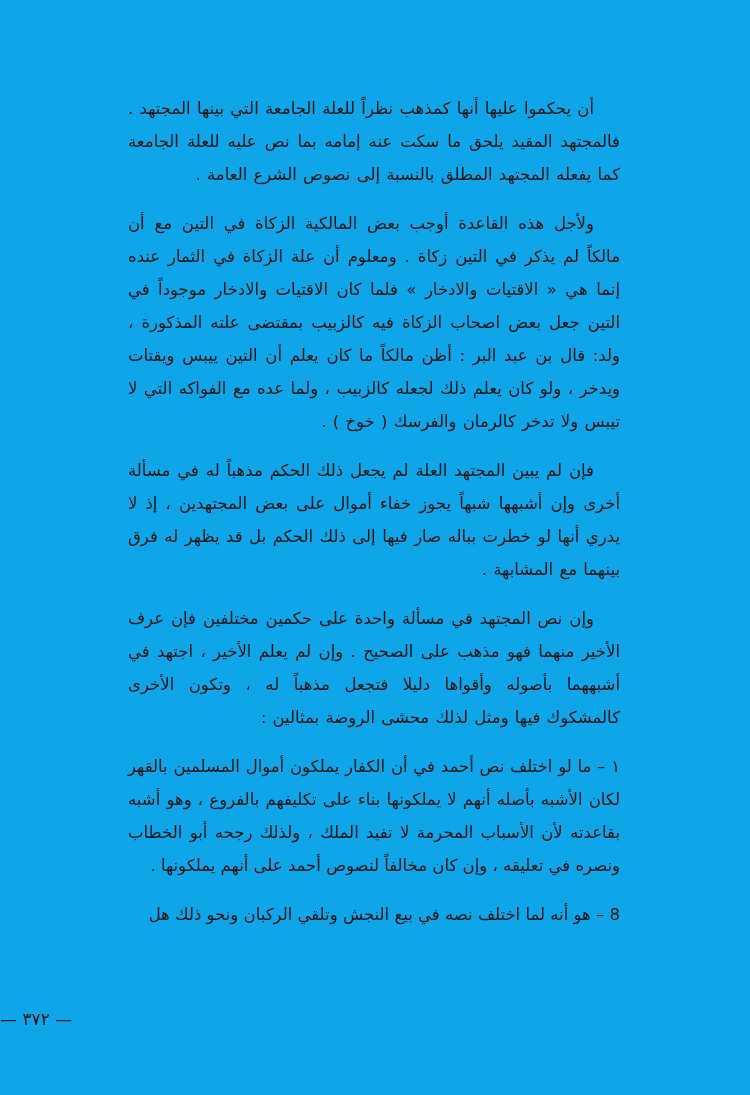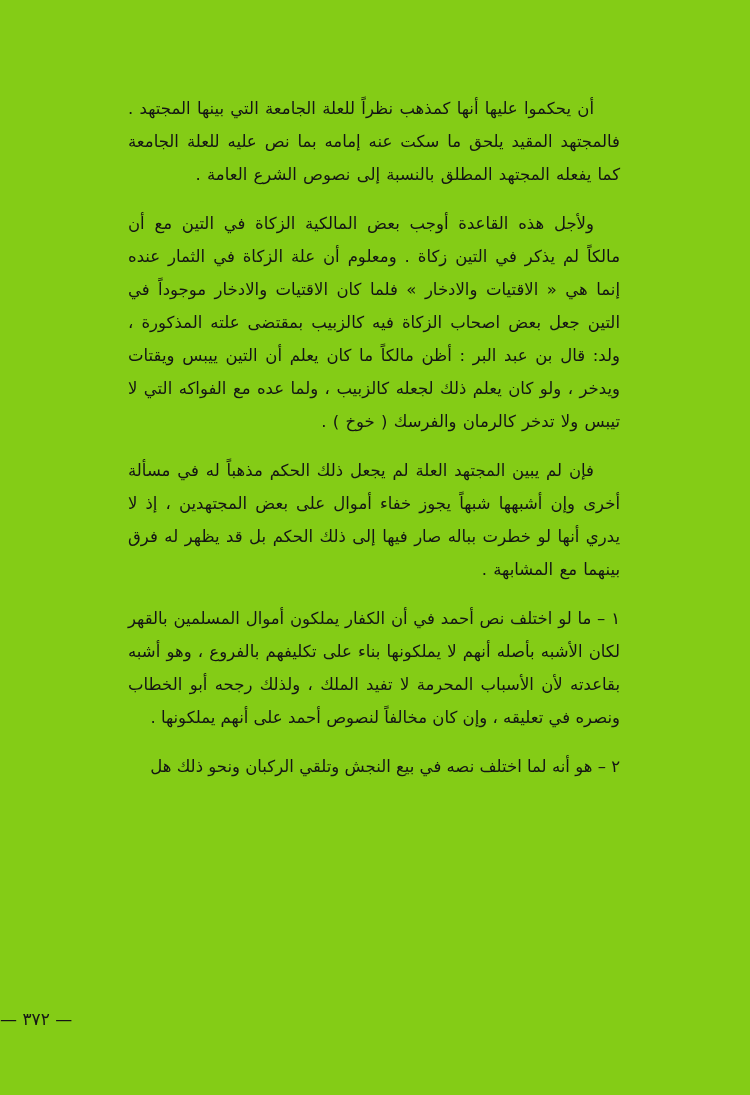--- a/index.html
+++ b/index.html
@@ -14,21 +14,21 @@
     font-family: "DejaVu Sans", sans-serif;
     color: #111111;
     overflow: hidden;
   }
   .page {
     position: absolute;
     top: 0;
     left: 0;
     width: 750px;
     height: 1095px;
-    background: #84cc16;
+    background: #0ea5e9;
   }
   .text-block {
     position: absolute;
     top: 92px;
     right: 130px;
     left: 128px;
     direction: rtl;
     text-align: justify;
     text-justify: inter-word;
   }
@@ -71,23 +71,24 @@
 
 <div class="page">
   <div class="text-block">
 
     <p class="para indent">أن يحكموا عليها أنها كمذهب نظراً للعلة الجامعة التي بينها المجتهد . فالمجتهد المقيد يلحق ما سكت عنه إمامه بما نص عليه للعلة الجامعة كما يفعله المجتهد المطلق بالنسبة إلى نصوص الشرع العامة .</p>
 
     <p class="para indent">ولأجل هذه القاعدة أوجب بعض المالكية الزكاة في التين مع أن مالكاً لم يذكر في التين زكاة . ومعلوم أن علة الزكاة في الثمار عنده إنما هي « الاقتيات والادخار » فلما كان الاقتيات والادخار موجوداً في التين جعل بعض اصحاب الزكاة فيه كالزبيب بمقتضى علته المذكورة ، ولد: قال بن عبد البر : أظن مالكاً ما كان يعلم أن التين ييبس ويقتات ويدخر ، ولو كان يعلم ذلك لجعله كالزبيب ، ولما عده مع الفواكه التي لا تيبس ولا تدخر كالرمان والفرسك  ( خوخ ) .</p>
 
     <p class="para indent">فإن لم يبين المجتهد العلة لم يجعل ذلك الحكم مذهباً له في مسألة أخرى وإن أشبهها شبهاً يجوز خفاء أموال على بعض المجتهدين ، إذ لا يدري أنها لو خطرت بباله صار فيها إلى ذلك الحكم بل قد يظهر له فرق بينهما مع المشابهة .</p>
 
+    <p class="para indent">وإن نص المجتهد في مسألة واحدة على حكمين مختلفين فإن عرف الأخير منهما فهو مذهب على الصحيح . وإن لم يعلم الأخير ، اجتهد في أشبههما بأصوله وأقواها دليلا فتجعل مذهباً له ، وتكون الأخرى كالمشكوك فيها ومثل لذلك محشى الروضة بمثالين :</p>
 
     <p class="num-item">١ – ما لو اختلف نص أحمد في أن الكفار يملكون أموال المسلمين بالقهر لكان الأشبه بأصله أنهم لا يملكونها بناء على تكليفهم بالفروع ، وهو أشبه بقاعدته لأن الأسباب المحرمة لا تفيد الملك ، ولذلك رجحه أبو الخطاب ونصره في تعليقه ، وإن كان مخالفاً لنصوص أحمد على أنهم يملكونها .</p>
 
-    <p class="num-item">٢ – هو أنه لما اختلف نصه في بيع النجش وتلقي الركبان ونحو ذلك هل</p>
+    <p class="num-item">8 – هو أنه لما اختلف نصه في بيع النجش وتلقي الركبان ونحو ذلك هل</p>
 
   </div>
 
   <div class="footer">
     <span class="page-number">— ٣٧٢ —</span>
   </div>
 </div>
 
 </body></html>

